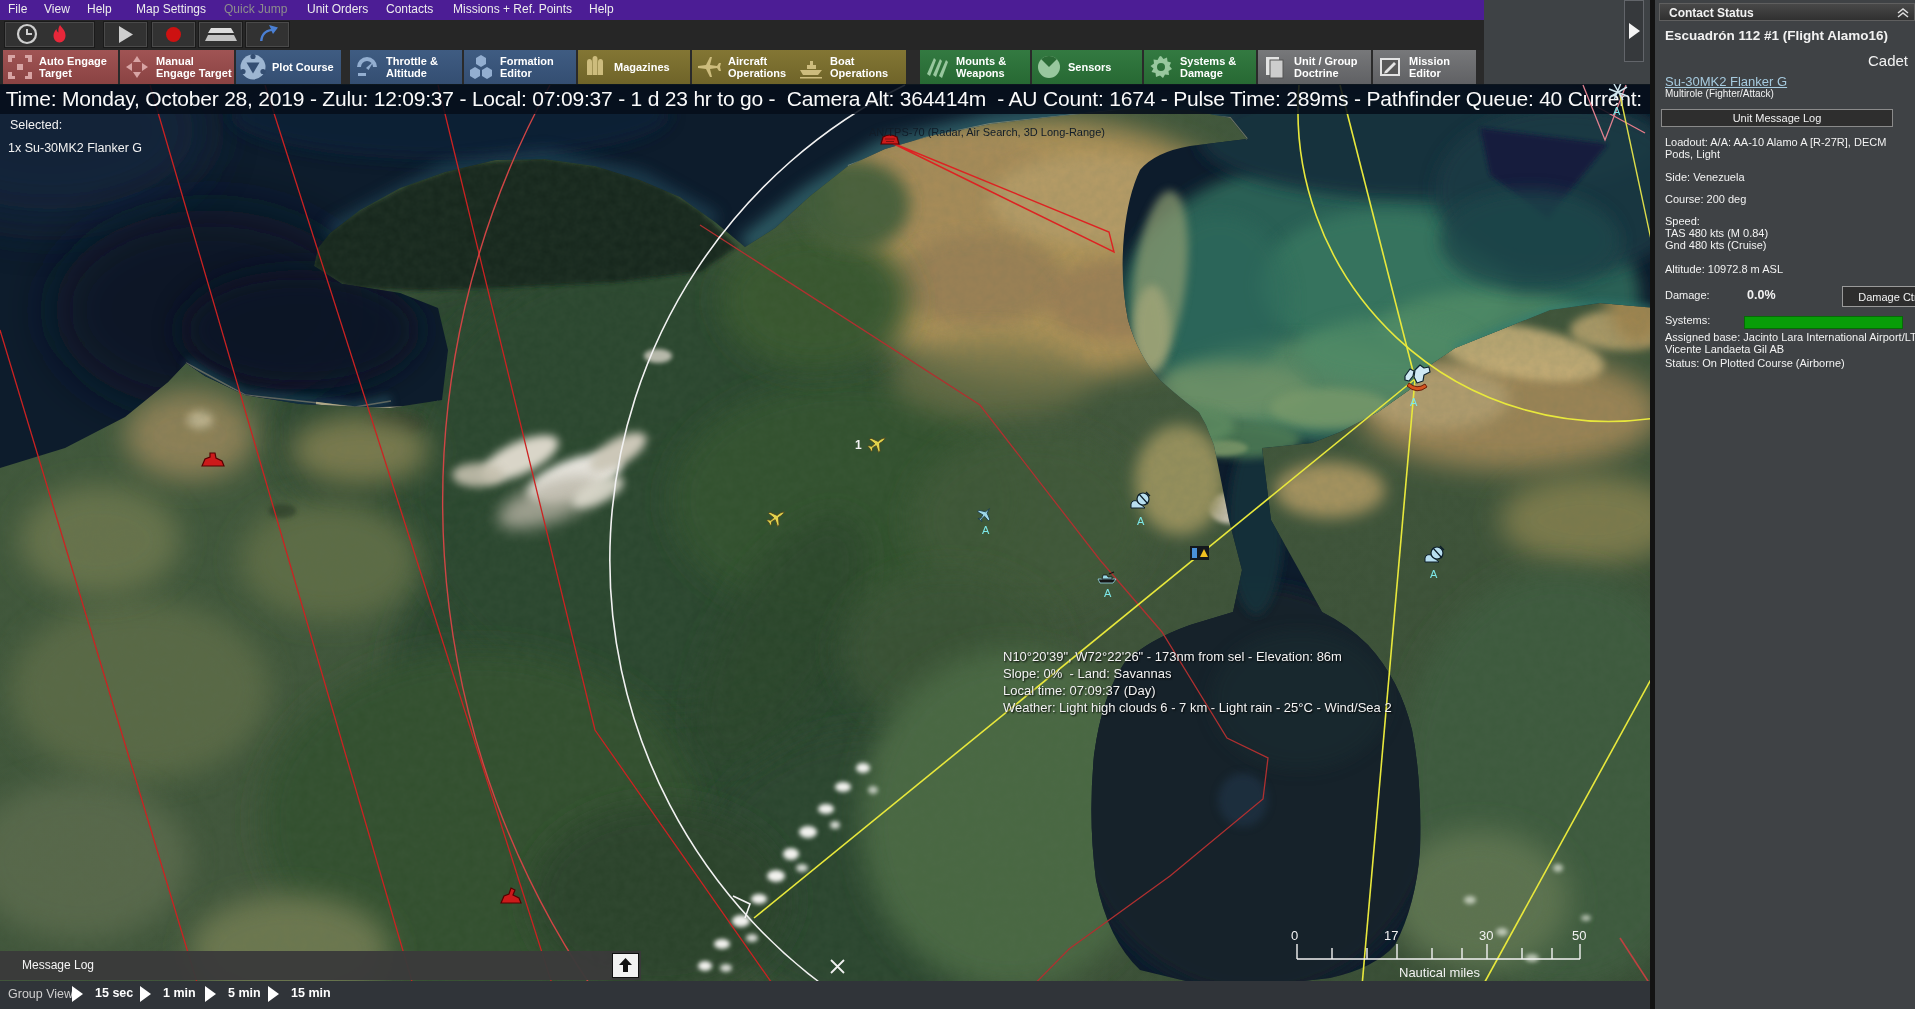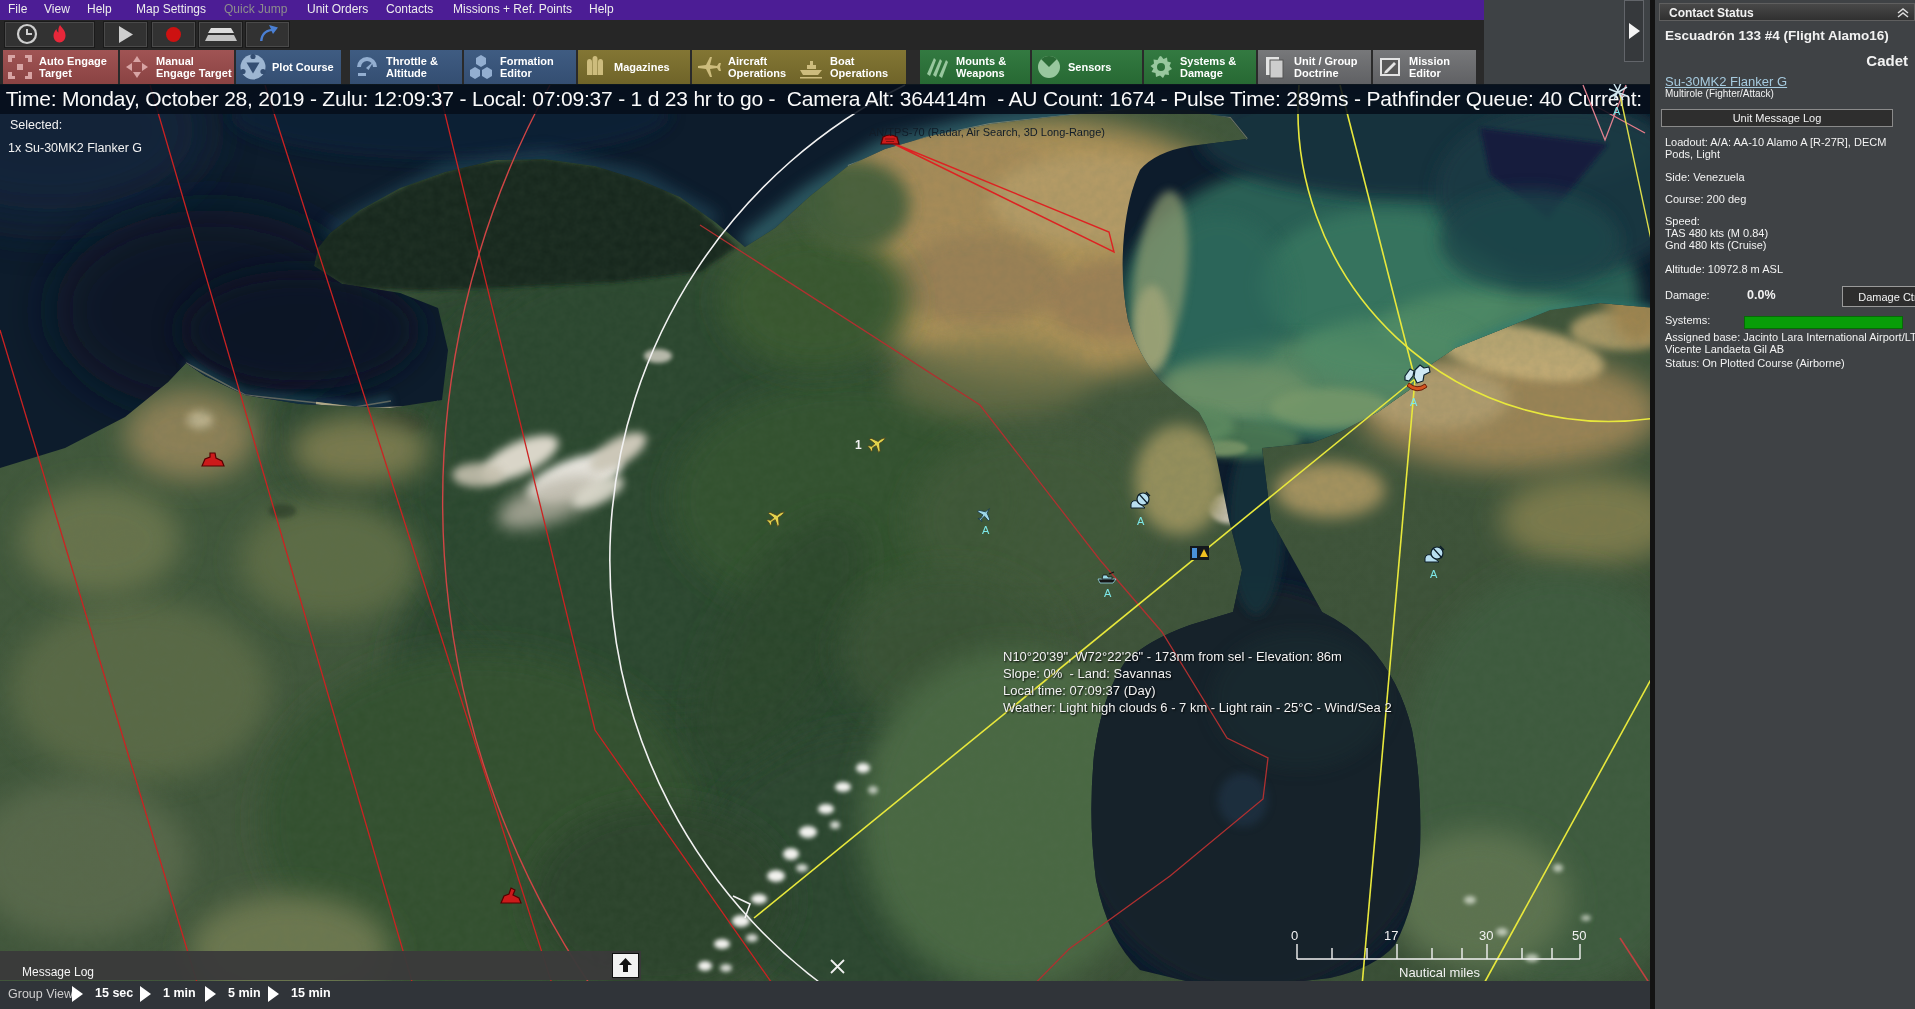--- a/index.html
+++ b/index.html
@@ -502,41 +502,41 @@
     <div class="tri"></div>
   </div>
 
 <div class="abs" id="panel">
   <div class="abs" style="left:4px;top:3px;width:256px;height:18px;background:linear-gradient(#484848,#303030);border:1px solid #5f5f5f">
     <span class="abs" style="left:9px;top:2px;font-size:12px;font-weight:bold">Contact Status</span>
     <svg class="abs" style="right:4px;top:3px" width="14" height="12">
         <path d="M2,6 L7,2 L12,6 M2,10 L7,6 L12,10" stroke="#ddd" stroke-width="1.5" fill="none"></path>
       </svg>
   </div>
-  <div class="abs" style="left:10px;top:28px;font-size:13.5px;font-weight:bold">Escuadrón 133 #4 (Flight Alamo16)</div>
-  <div class="abs" style="right:7px;top:52px;font-size:15px;font-weight:bold">Cadet</div>
+  <div class="abs" style="left:10px;top:28px;font-size:13.5px;font-weight:bold">Escuadrón 112 #1 (Flight Alamo16)</div>
+  <div class="abs" style="right:7px;top:52px;font-size:15px;font-weight:normal">Cadet</div>
   <div class="abs" style="left:10px;top:74px;font-size:13px;color:#a6cade;text-decoration:underline">Su-30MK2 Flanker G</div>
   <div class="abs" style="left:10px;top:88px;font-size:10px">Multirole (Fighter/Attack)</div>
   <div class="abs" style="left:6px;top:109px;width:232px;height:18px;background:#2e2e2e;border:1px solid #8a8a8a;text-align:center;line-height:17px">Unit Message Log</div>
   <div class="abs" style="left:10px;top:136px;white-space:nowrap">Loadout: A/A: AA-10 Alamo A [R-27R], DECM<br>Pods, Light</div>
   <div class="abs" style="left:10px;top:171px">Side: Venezuela</div>
   <div class="abs" style="left:10px;top:193px">Course: 200 deg</div>
   <div class="abs" style="left:10px;top:215px">Speed:<br>TAS 480 kts (M 0.84)<br>Gnd 480 kts (Cruise)</div>
   <div class="abs" style="left:10px;top:263px">Altitude: 10972.8 m ASL</div>
   <div class="abs" style="left:10px;top:289px">Damage:</div>
   <div class="abs" style="left:92px;top:288px;font-size:12.5px;font-weight:bold">0.0%</div>
   <div class="abs" style="left:187px;top:286px;width:79px;height:21px;background:#2e2e2e;border:1px solid #9a9a9a;text-align:right;line-height:20px">Damage Ctrl</div>
   <div class="abs" style="left:10px;top:314px">Systems:</div>
   <div class="abs" style="left:89px;top:316px;width:159px;height:13px;background:#089d08;border:1px solid #066a06"></div>
   <div class="abs" style="left:10px;top:331px;white-space:nowrap">Assigned base: Jacinto Lara International Airport/LT<br>Vicente Landaeta Gil AB</div>
   <div class="abs" style="left:10px;top:357px">Status: On Plotted Course (Airborne)</div>
 </div>
 
 <div class="abs" id="msglog">
-  <div class="abs" style="left:22px;top:14px">Message Log</div>
+  <div class="abs" style="left:22px;top:7px">Message Log</div>
   <div class="abs" style="left:612px;top:2px;width:27px;height:25px;background:#f2f2f2;border:1px solid #111">
     <svg width="25" height="23">
         <path d="M12.5,4 L19,11 L15,11 L15,18 L10,18 L10,11 L6,11 Z" fill="#111"></path>
       </svg>
   </div>
 </div>
 
 <div class="abs" id="bottombar">
   <span class="abs" style="left:8px;top:6px;color:#cfcfcf">Group View</span>
   <span class="abs bbtri" style="left:72px;top:5px"></span>

